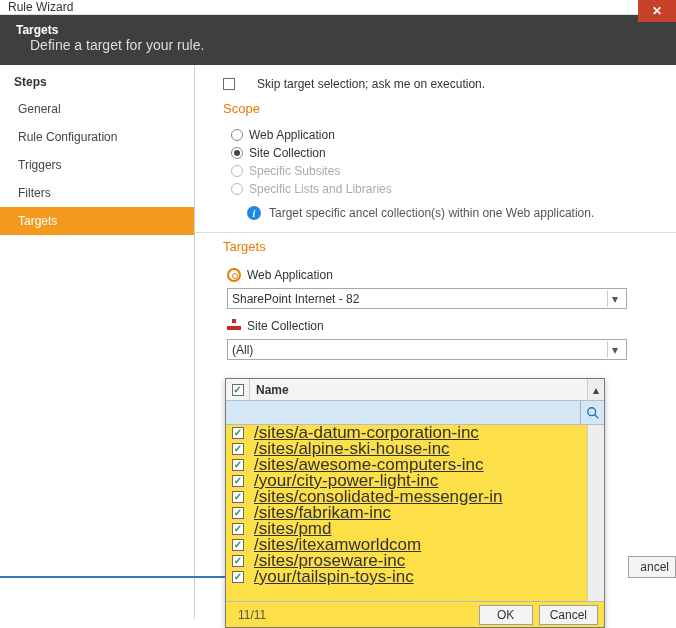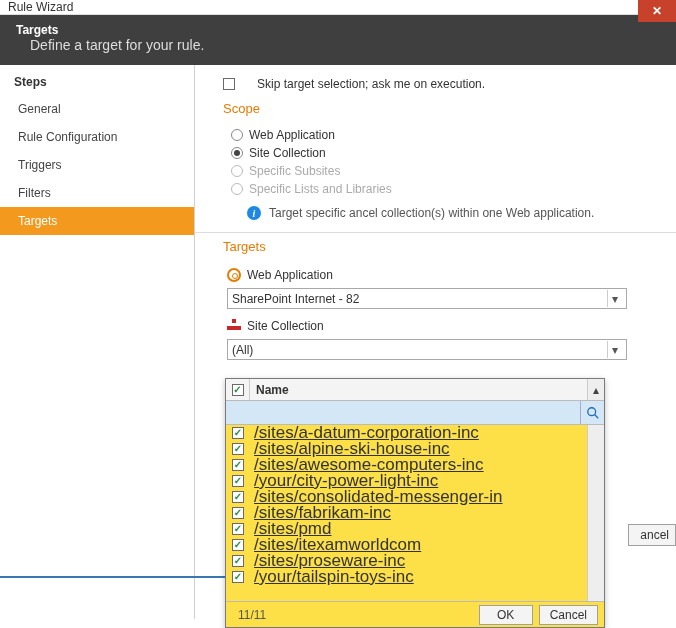--- a/index.html
+++ b/index.html
@@ -231,21 +231,21 @@
   .popup .footer .count { margin-right:auto; padding-left:6px; color:#555; }
   .btn {
     height:20px; min-width:54px;
     border:1px solid #a0a0a0; background:#f4f4f4;
     font-size:12px; cursor:pointer;
     display:inline-flex; align-items:center; justify-content:center;
     padding: 0 10px;
   }
   .dlg-cancel-ghost {
     position:absolute;
-    right: 0px; top: 524px;
+    right: 0px; top: 556px;
     height:22px; width: 48px;
     border:1px solid #a0a0a0; background:#f4f4f4;
     font-size:12px;
     display:flex; align-items:center; justify-content:flex-end;
     padding-right:6px;
     overflow:hidden;
   }
   .bottom-line {
     position:absolute;
     left:0; right: 195px; top: 576px;

